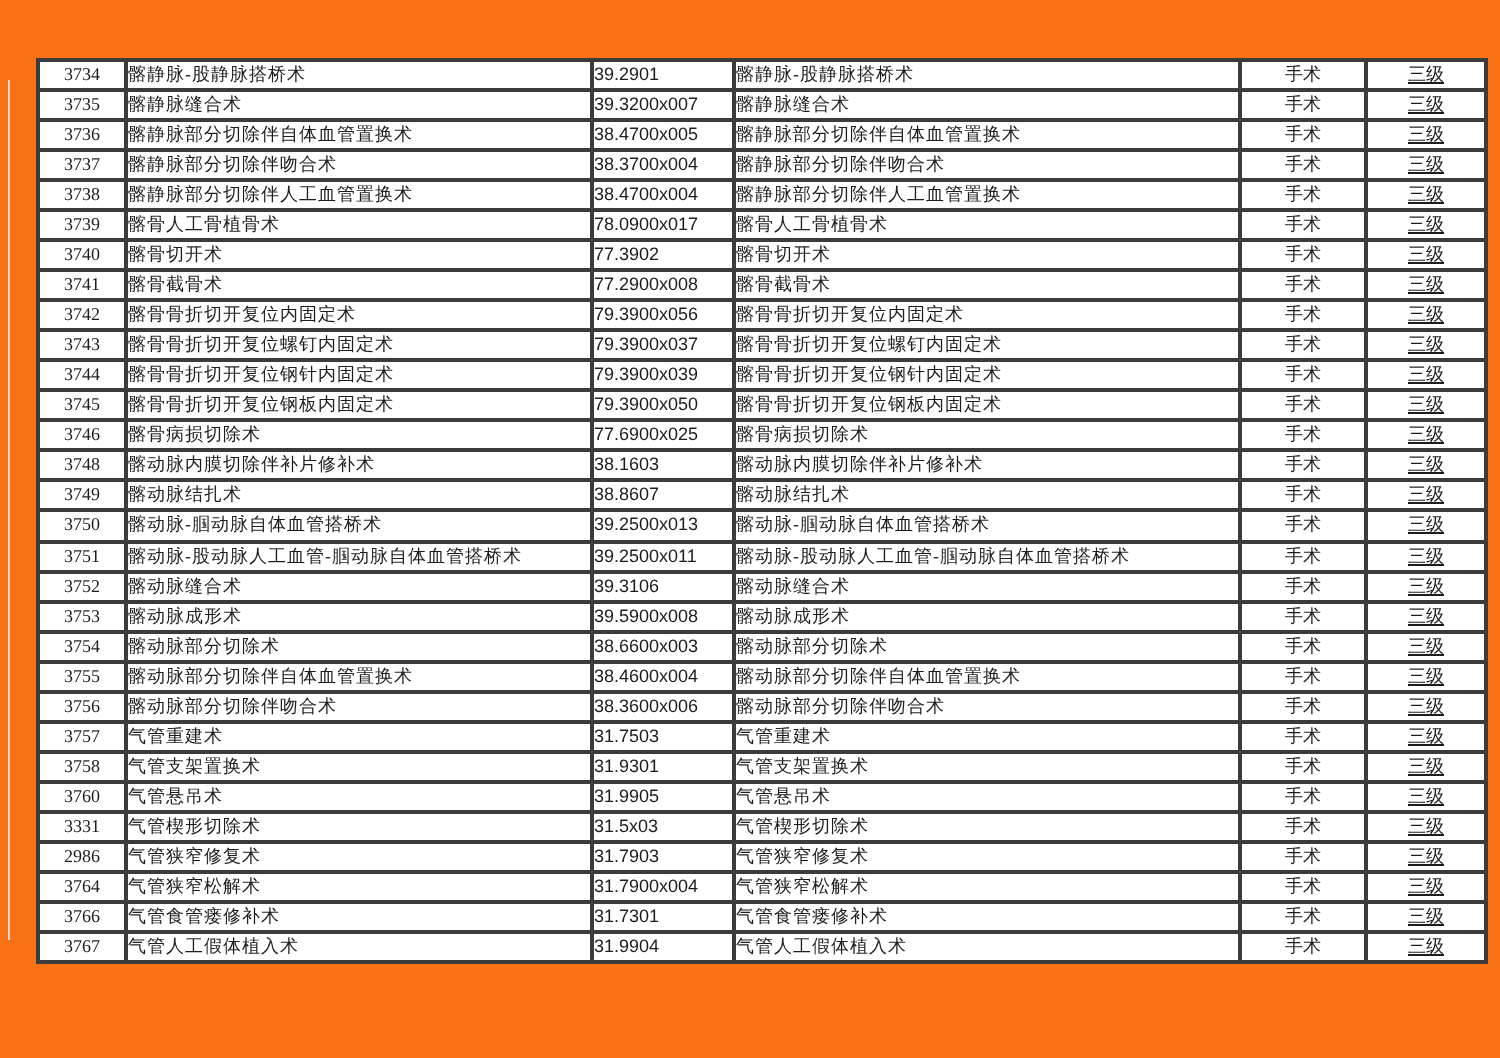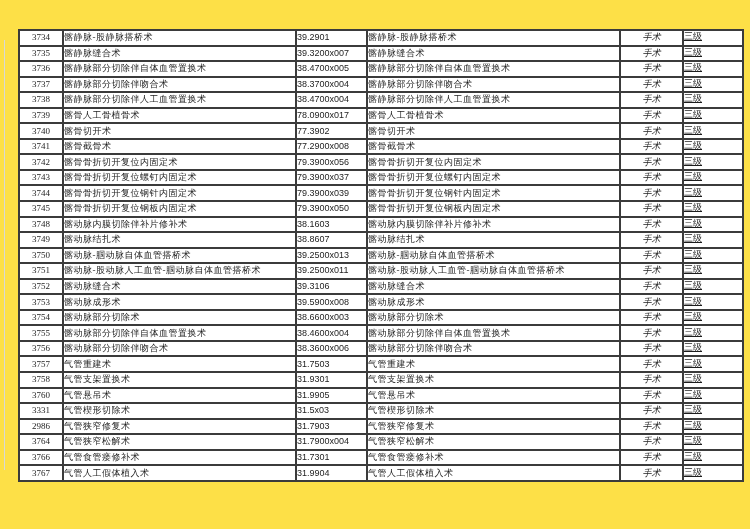--- a/index.html
+++ b/index.html
@@ -4,21 +4,21 @@
 <style>
   html, body {
     margin: 0;
     padding: 0;
     background: #ffffff;
   }
   .page {
     position: relative;
     width: 750px;
     height: 529px;
-    background: #fde047;
+    background: #f97316;
     overflow: hidden;
   }
   .left-edge-line {
     position: absolute;
     left: 4px;
     top: 40px;
     width: 1px;
     height: 430px;
     background: #d8d8d8;
   }
@@ -57,25 +57,25 @@
   }
   td.c-code {
     padding-left: 3px;
     font-family: "Liberation Sans", "DejaVu Sans", sans-serif;
     font-size: 9.5px;
     color: #2b2b2b;
   }
   td.c-cat {
     text-align: center;
     font-family: "Liberation Serif", "DejaVu Serif", serif;
-    font-style: italic;
   }
   td.c-level {
+    text-align: center;
     text-decoration: underline;
-    font-family: Liberation Mono, monospace;
+    font-family: Liberation Serif, serif;
   }
 </style>
 </head>
 <body>
 
 <div class="page">
   <div class="left-edge-line"></div>
 
   <table class="grid">
     <colgroup>
@@ -177,20 +177,28 @@
   </tr>
         <tr>
     <td class="c-seq">3745</td>
     <td class="c-name">髂骨骨折切开复位钢板内固定术</td>
     <td class="c-code">79.3900x050</td>
     <td class="c-name">髂骨骨折切开复位钢板内固定术</td>
     <td class="c-cat">手术</td>
     <td class="c-level">三级</td>
   </tr>
         <tr>
+    <td class="c-seq">3746</td>
+    <td class="c-name">髂骨病损切除术</td>
+    <td class="c-code">77.6900x025</td>
+    <td class="c-name">髂骨病损切除术</td>
+    <td class="c-cat">手术</td>
+    <td class="c-level">三级</td>
+  </tr>
+        <tr>
     <td class="c-seq">3748</td>
     <td class="c-name">髂动脉内膜切除伴补片修补术</td>
     <td class="c-code">38.1603</td>
     <td class="c-name">髂动脉内膜切除伴补片修补术</td>
     <td class="c-cat">手术</td>
     <td class="c-level">三级</td>
   </tr>
         <tr>
     <td class="c-seq">3749</td>
     <td class="c-name">髂动脉结扎术</td>

